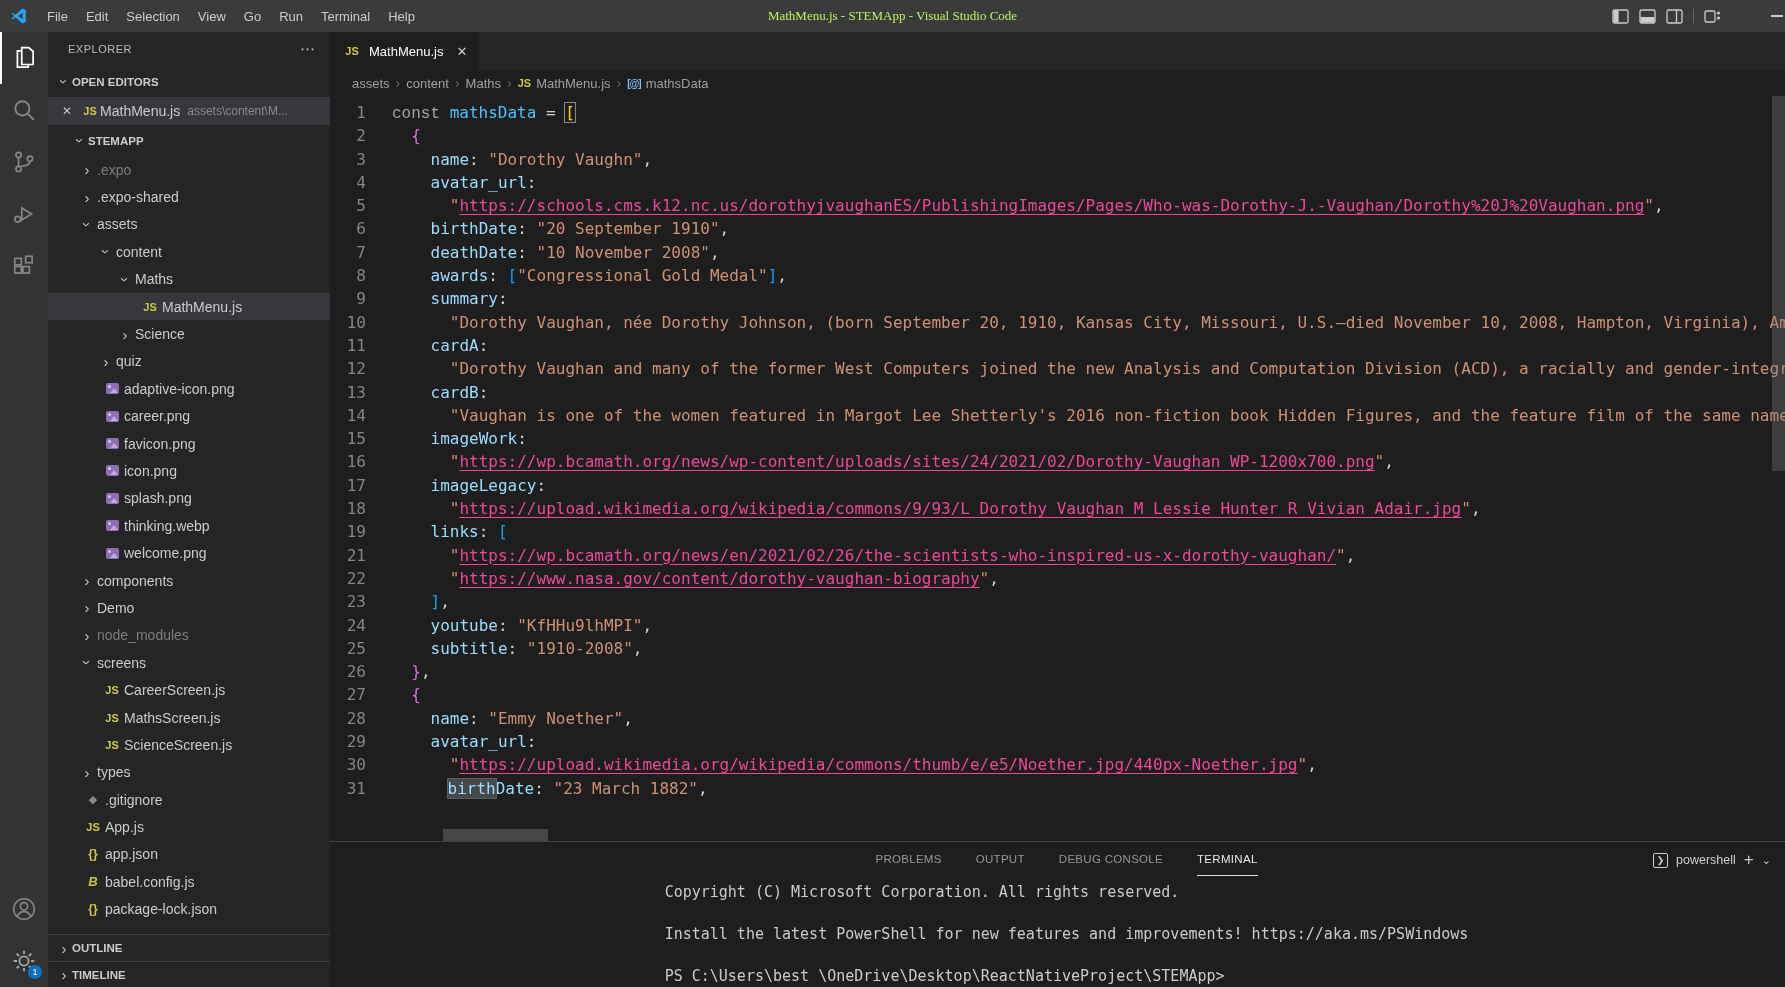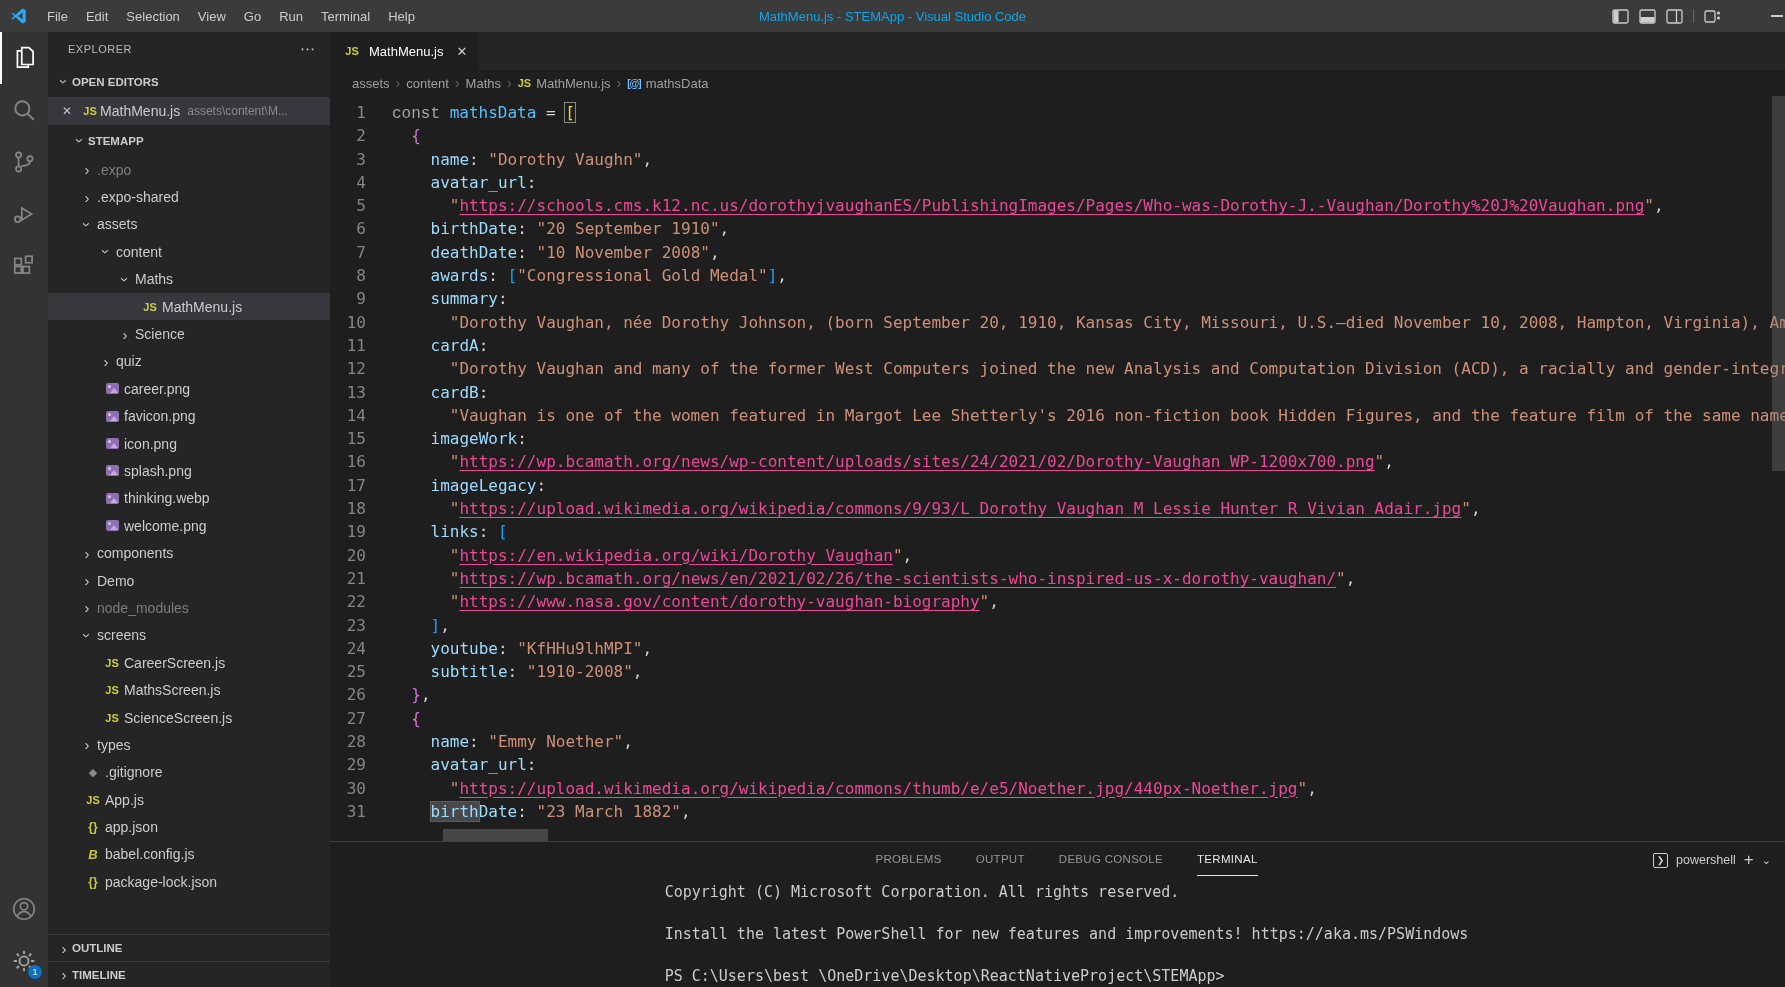--- a/index.html
+++ b/index.html
@@ -5,21 +5,21 @@
   * { margin:0; padding:0; box-sizing:border-box; }
   html,body { width:1785px; height:987px; overflow:hidden; background:#1e1e1e;
               font-family:"Liberation Sans", sans-serif; }
   .app { position:relative; width:1785px; height:987px; display:flex; flex-direction:column; }
 
   
   .titlebar { height:32px; background:#3b3b3c; display:flex; align-items:center;
               color:#cccccc; font-size:13px; flex:0 0 32px; position:relative; }
   .vscode-logo { width:18px; height:18px; margin:0 10px 0 10px; }
   .menu-item { padding:0 9px; height:32px; display:flex; align-items:center; cursor:default; }
-  .window-title { position:absolute; left:50%; transform:translateX(-50%); color:#0ea5e9; }
+  .window-title { position:absolute; left:50%; transform:translateX(-50%); color:#bef264;font-family:Liberation Serif, serif; }
   .titlebar-right { position:absolute; right:64px; display:flex; align-items:center; gap:10px; }
   .tb-ico { width:17px; height:15px; }
   .tb-sep { width:1px; height:14px; background:#6a6a6a; }
   .win-min { position:absolute; right:2px; top:15px; width:12px; height:2px; background:#cccccc; }
 
   .mainrow { flex:1; display:flex; min-height:0; }
 
   
   .activitybar { width:48px; background:#333333; display:flex; flex-direction:column; align-items:center; }
   .ab-item { width:48px; height:52px; display:flex; align-items:center; justify-content:center; position:relative; }
@@ -76,21 +76,21 @@
   .lc { flex:1; overflow:hidden; }
   .tk-kw  { color:#a3a3a3;font-family:Liberation Mono, monospace; }
   .tk-var { color:#4fc1ff; }
   .tk-key { color:#9cdcfe; }
   .tk-str { color:#ce9178; }
   .tk-url { color:#ec4899; text-decoration:underline; text-underline-offset:3px; }
   .tk-pln { color:#d4d4d4; }
   .tk-b1m { color:#ffd700; outline:1px solid #888888; }
   .tk-b2  { color:#da70d6; }
   .tk-b3  { color:#179fff; }
-  .tk-hl  { color:#9cdcfe; background:rgba(120,125,128,.45); outline:1px solid #5a5d5e; }
+  .tk-hl  { color:#9cdcfe; background:rgba(120,125,128,.45); outline:1px solid #5a5d5e;margin-left:17px; }
   .vscrollbar { position:absolute; right:0; top:0; width:13px; height:375px; background:rgba(121,121,121,.35); }
   .hscrollbar { position:absolute; left:113px; bottom:0; width:105px; height:12px; background:rgba(121,121,121,.45); }
 
   
   .panel { flex:0 0 145px; background:#1e1e1e; border-top:1px solid rgba(128,128,128,.35);
            display:flex; flex-direction:column; position:relative;align-items:center; }
   .panel-tabs { height:34px; display:flex; align-items:center; padding-left:18px; gap:34px;
                 font-size:11.5px; letter-spacing:.3px; color:#969696; }
   .ptab { height:34px; display:flex; align-items:center; }
   .ptab.active { color:#e7e7e7; border-bottom:1px solid #e7e7e7; }
@@ -254,20 +254,26 @@
             <span class="lbl">Science</span>
           </div>
           <div class="tree-row" style="padding-left: 50px;">
             <span class="chev">›</span>
             <span class="lbl">quiz</span>
           </div>
           <div class="tree-row" style="padding-left: 54px;">
             <span class="ficon">
               <span class="img-badge"></span>
             </span>
+            <span class="lbl">adaptive-icon.png</span>
+          </div>
+          <div class="tree-row" style="padding-left: 54px;">
+            <span class="ficon">
+              <span class="img-badge"></span>
+            </span>
             <span class="lbl">career.png</span>
           </div>
           <div class="tree-row" style="padding-left: 54px;">
             <span class="ficon">
               <span class="img-badge"></span>
             </span>
             <span class="lbl">favicon.png</span>
           </div>
           <div class="tree-row" style="padding-left: 54px;">
             <span class="ficon">
@@ -419,21 +425,20 @@
             <div class="cl"><span class="ln">10</span><span class="lc"><span class="tk-pln">      </span><span class="tk-str">"Dorothy Vaughan, née Dorothy Johnson, (born September 20, 1910, Kansas City, Missouri, U.S.—died November 10, 2008, Hampton, Virginia), American mathematician and computer programmer"</span></span></div>
             <div class="cl"><span class="ln">11</span><span class="lc"><span class="tk-pln">    </span><span class="tk-key">cardA</span><span class="tk-pln">:</span></span></div>
             <div class="cl"><span class="ln">12</span><span class="lc"><span class="tk-pln">      </span><span class="tk-str">"Dorothy Vaughan and many of the former West Computers joined the new Analysis and Computation Division (ACD), a racially and gender-integrated group on the frontier of electronic computing"</span></span></div>
             <div class="cl"><span class="ln">13</span><span class="lc"><span class="tk-pln">    </span><span class="tk-key">cardB</span><span class="tk-pln">:</span></span></div>
             <div class="cl"><span class="ln">14</span><span class="lc"><span class="tk-pln">      </span><span class="tk-str">"Vaughan is one of the women featured in Margot Lee Shetterly's 2016 non-fiction book Hidden Figures, and the feature film of the same name"</span></span></div>
             <div class="cl"><span class="ln">15</span><span class="lc"><span class="tk-pln">    </span><span class="tk-key">imageWork</span><span class="tk-pln">:</span></span></div>
             <div class="cl"><span class="ln">16</span><span class="lc"><span class="tk-pln">      </span><span class="tk-str">"</span><span class="tk-url">https://wp.bcamath.org/news/wp-content/uploads/sites/24/2021/02/Dorothy-Vaughan_WP-1200x700.png</span><span class="tk-str">"</span><span class="tk-pln">,</span></span></div>
             <div class="cl"><span class="ln">17</span><span class="lc"><span class="tk-pln">    </span><span class="tk-key">imageLegacy</span><span class="tk-pln">:</span></span></div>
             <div class="cl"><span class="ln">18</span><span class="lc"><span class="tk-pln">      </span><span class="tk-str">"</span><span class="tk-url">https://upload.wikimedia.org/wikipedia/commons/9/93/L_Dorothy_Vaughan_M_Lessie_Hunter_R_Vivian_Adair.jpg</span><span class="tk-str">"</span><span class="tk-pln">,</span></span></div>
             <div class="cl"><span class="ln">19</span><span class="lc"><span class="tk-pln">    </span><span class="tk-key">links</span><span class="tk-pln">: </span><span class="tk-b3">[</span></span></div>
-            <div class="cl"><span class="ln">20</span><span class="lc"><span class="tk-pln">      </span><span class="tk-str">"</span><span class="tk-url">https://en.wikipedia.org/wiki/Dorothy_Vaughan</span><span class="tk-str">"</span><span class="tk-pln">,</span></span></div>
             <div class="cl"><span class="ln">21</span><span class="lc"><span class="tk-pln">      </span><span class="tk-str">"</span><span class="tk-url">https://wp.bcamath.org/news/en/2021/02/26/the-scientists-who-inspired-us-x-dorothy-vaughan/</span><span class="tk-str">"</span><span class="tk-pln">,</span></span></div>
             <div class="cl"><span class="ln">22</span><span class="lc"><span class="tk-pln">      </span><span class="tk-str">"</span><span class="tk-url">https://www.nasa.gov/content/dorothy-vaughan-biography</span><span class="tk-str">"</span><span class="tk-pln">,</span></span></div>
             <div class="cl"><span class="ln">23</span><span class="lc"><span class="tk-pln">    </span><span class="tk-b3">]</span><span class="tk-pln">,</span></span></div>
             <div class="cl"><span class="ln">24</span><span class="lc"><span class="tk-pln">    </span><span class="tk-key">youtube</span><span class="tk-pln">: </span><span class="tk-str">"KfHHu9lhMPI"</span><span class="tk-pln">,</span></span></div>
             <div class="cl"><span class="ln">25</span><span class="lc"><span class="tk-pln">    </span><span class="tk-key">subtitle</span><span class="tk-pln">: </span><span class="tk-str">"1910-2008"</span><span class="tk-pln">,</span></span></div>
             <div class="cl"><span class="ln">26</span><span class="lc"><span class="tk-pln">  </span><span class="tk-b2">}</span><span class="tk-pln">,</span></span></div>
             <div class="cl"><span class="ln">27</span><span class="lc"><span class="tk-pln">  </span><span class="tk-b2">{</span></span></div>
             <div class="cl"><span class="ln">28</span><span class="lc"><span class="tk-pln">    </span><span class="tk-key">name</span><span class="tk-pln">: </span><span class="tk-str">"Emmy Noether"</span><span class="tk-pln">,</span></span></div>
             <div class="cl"><span class="ln">29</span><span class="lc"><span class="tk-pln">    </span><span class="tk-key">avatar_url</span><span class="tk-pln">:</span></span></div>
             <div class="cl"><span class="ln">30</span><span class="lc"><span class="tk-pln">      </span><span class="tk-str">"</span><span class="tk-url">https://upload.wikimedia.org/wikipedia/commons/thumb/e/e5/Noether.jpg/440px-Noether.jpg</span><span class="tk-str">"</span><span class="tk-pln">,</span></span></div>

